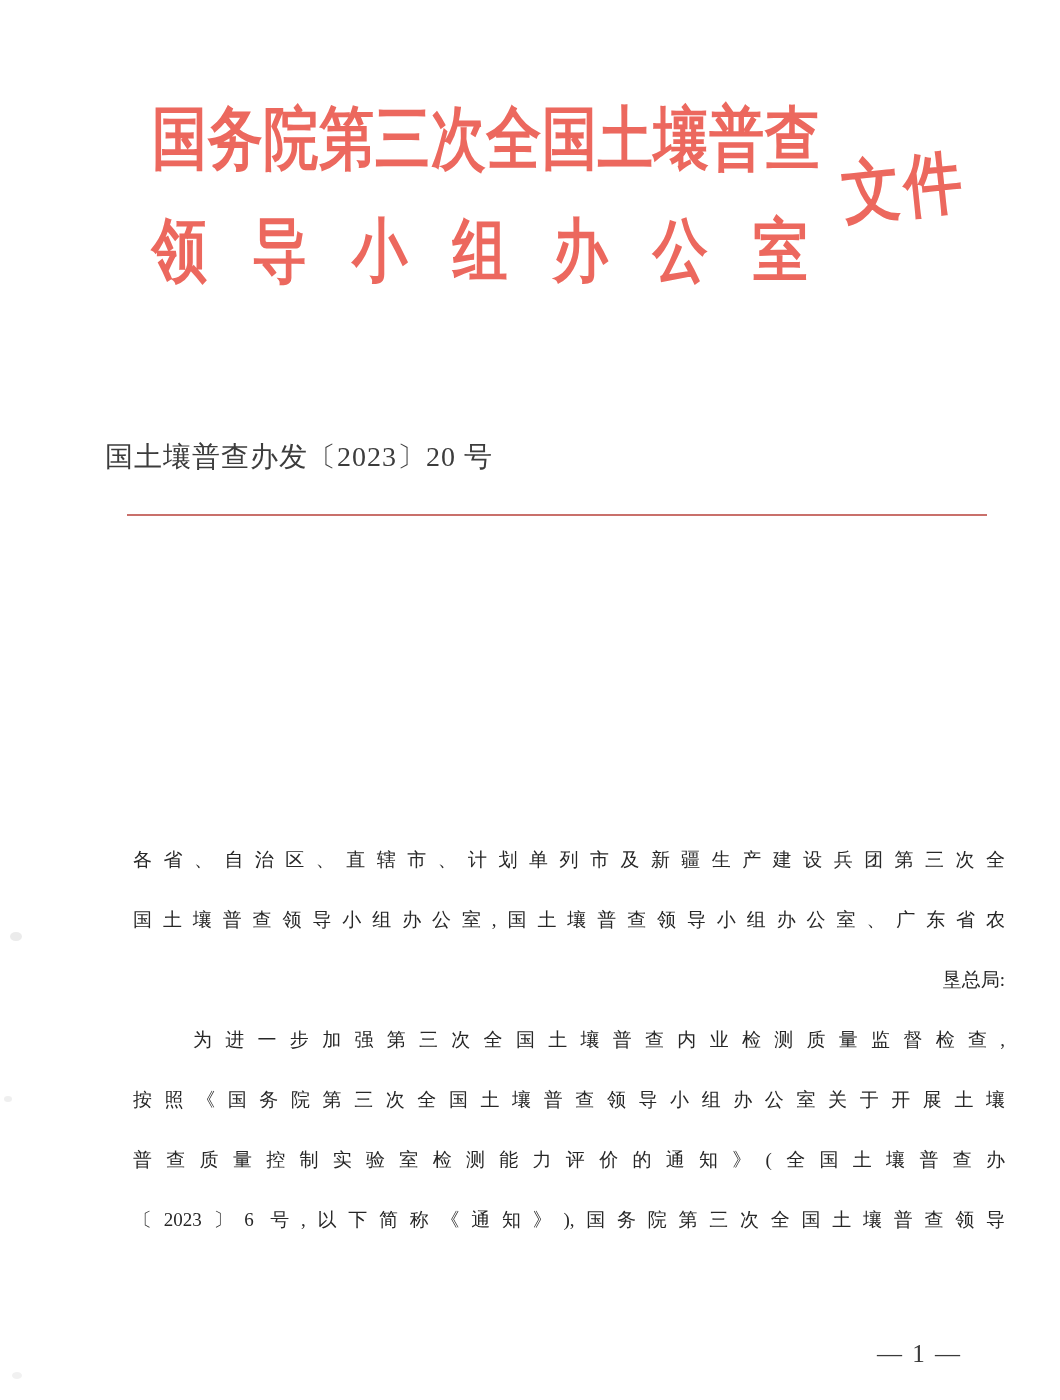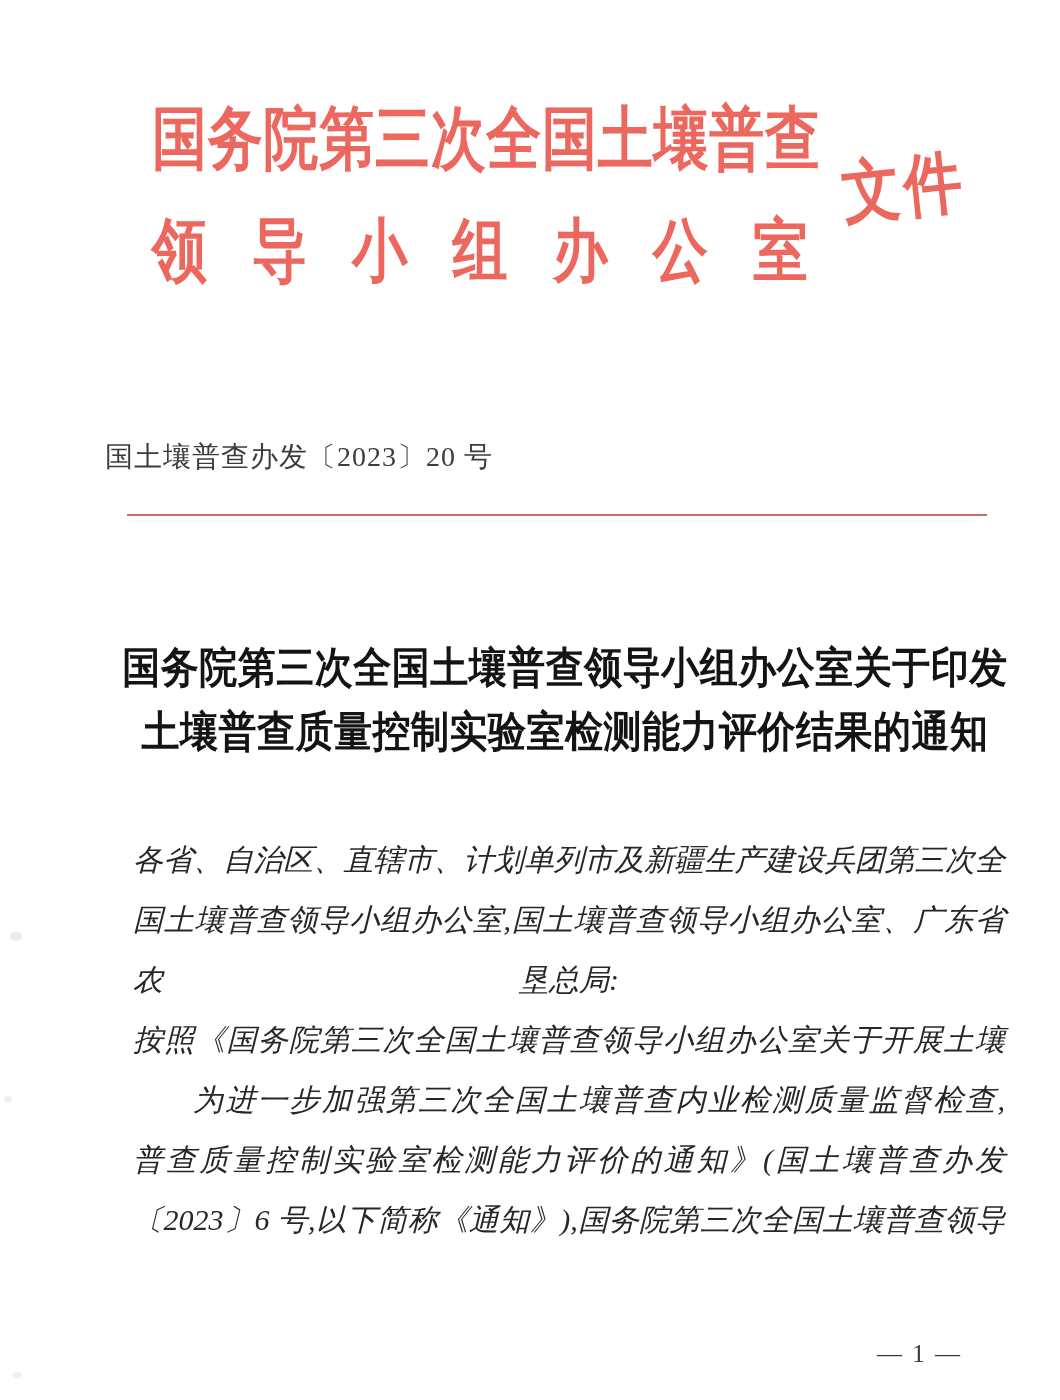--- a/index.html
+++ b/index.html
@@ -87,28 +87,27 @@
     transform-origin: center top;
   }
 
   
   .body-block {
     position: absolute;
     left: 133px;
     top: 830px;
     width: 872px;
     color: var(--body-black, #272727);
-    font-size: 30px;
-    font-style: italic;
+    font-size: 19px;
   }
   .body-line {
     height: 60px;
     line-height: 60px;
     white-space: nowrap;
-    text-align: center;
+    text-align: right;
   }
   .body-line.just {
     white-space: normal;
     text-align: justify;
     text-align-last: justify;
   }
   .body-line.ind { text-indent: 60px; }
 
   
   .page-number {
@@ -140,32 +139,28 @@
   <div>
     <div class="org-line org-line1">国务院第三次全国土壤普查</div>
     <div class="org-line org-line2">领导小组办公室</div>
     <div class="doc-type">文件</div>
   </div>
 
   <div class="doc-number">国土壤普查办发〔2023〕20 号</div>
 
   <div class="red-rule"></div>
 
-  <div class="title-block">
-    <div class="title-line">国务院第三次全国土壤普查领导小组办公室关于印发</div>
-    <div class="title-line">土壤普查质量控制实验室检测能力评价结果的通知</div>
-  </div>
 
   <div class="body-block">
       <div class="body-line just">各省、自治区、直辖市、计划单列市及新疆生产建设兵团第三次全</div>
       <div class="body-line just">国土壤普查领导小组办公室,国土壤普查领导小组办公室、广东省农</div>
       <div class="body-line">垦总局:</div>
+      <div class="body-line just ind">为进一步加强第三次全国土壤普查内业检测质量监督检查,</div>
       <div class="body-line just">按照《国务院第三次全国土壤普查领导小组办公室关于开展土壤</div>
-      <div class="body-line just ind">为进一步加强第三次全国土壤普查内业检测质量监督检查,</div>
-      <div class="body-line just">普查质量控制实验室检测能力评价的通知》(国土壤普查办发</div>
+      <div class="body-line just">普查质量控制实验室检测能力评价的通知》(全国土壤普查办</div>
       <div class="body-line just">〔2023〕6 号,以下简称《通知》),国务院第三次全国土壤普查领导</div>
     </div>
 
   <div class="page-number">— 1 —</div>
 
   <div class="speck speck1"></div>
   <div class="speck speck2"></div>
   <div class="speck speck3"></div>
 
 </div>

